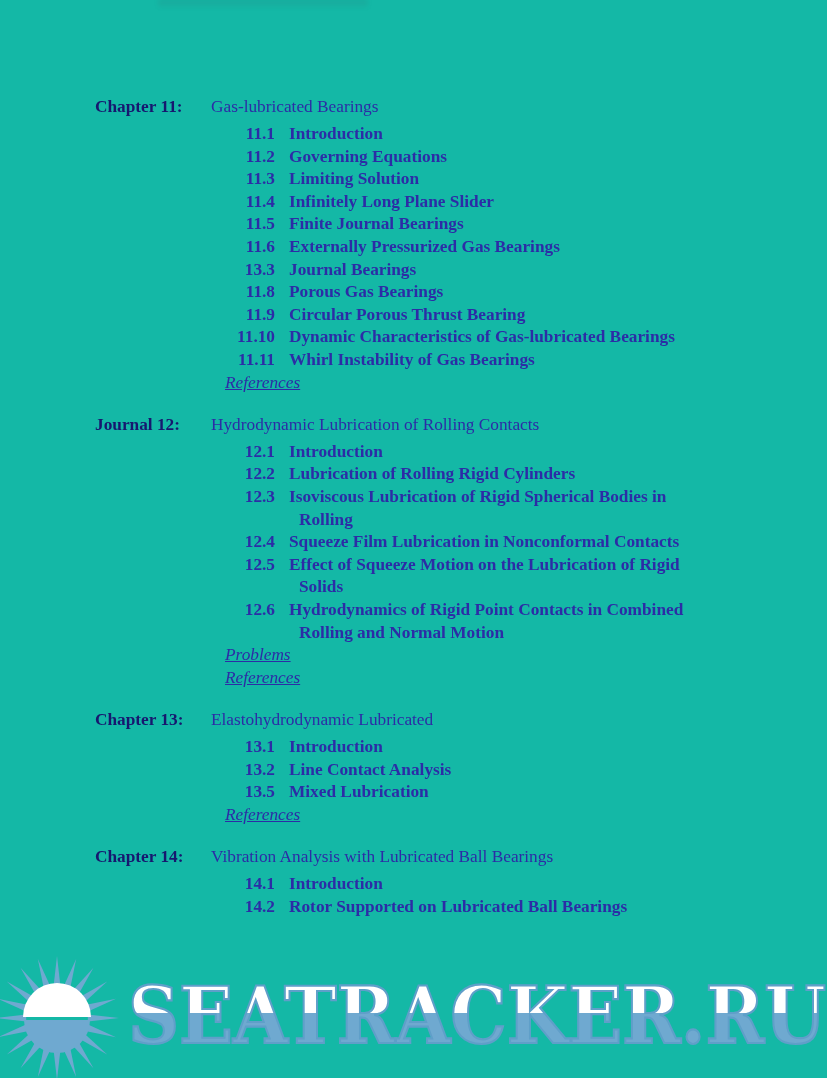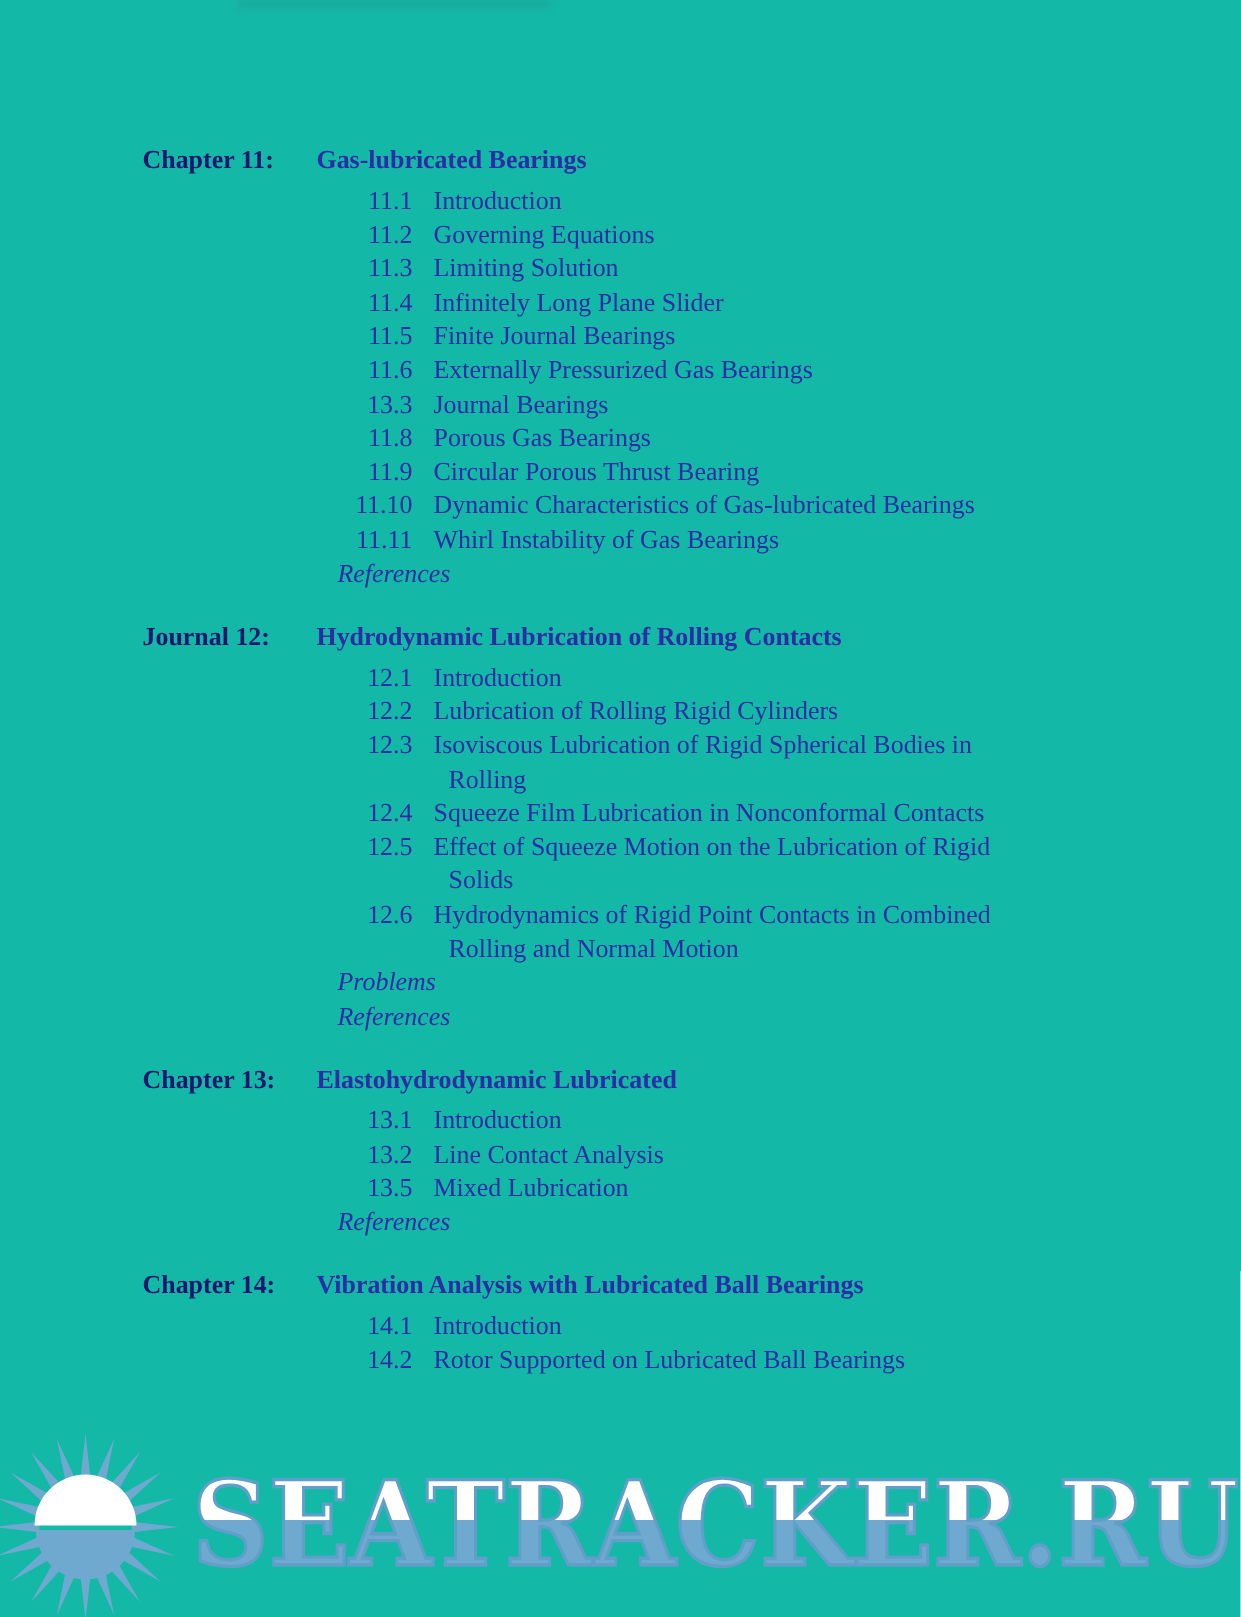--- a/index.html
+++ b/index.html
@@ -18,25 +18,25 @@
     background:linear-gradient(to bottom,rgba(70,70,85,0.14),rgba(255,255,255,0));
     filter:blur(2px);
   }
   .toc{
     position:absolute;left:95px;top:96px;width:655px;
     color:var(--body-blue);font-size:17.3px;line-height:22.6px;
   }
   .chapter{margin-bottom:19.5px;}
   .ch-head{display:flex;margin-bottom:4.5px;}
   .ch-label{font-weight:bold;color:var(--label-blue);width:116px;flex:none;}
-  .ch-title{flex:1;font-weight:bold;}
-  .sec-row{display:flex;padding-left:130px;}
+  .ch-title{flex:1;}
+  .sec-row{display:flex;padding-left:130px;font-weight:bold;}
   .sec-num{flex:none;width:50px;text-align:right;}
   .sec-title{margin-left:14px;white-space:pre-line;padding-left:10px;text-indent:-10px;}
-  .extra{font-style:italic;padding-left:130px;}
+  .extra{font-style:italic;padding-left:130px;text-decoration:underline;}
   .watermark{position:absolute;left:0;top:0;width:808px;height:1078px;pointer-events:none;}
   .sun-svg{position:absolute;left:-8px;top:953px;}
   .wm-text-svg{position:absolute;left:126px;top:983px;}
 </style>
 </head>
 <body>
 
 <div class="page">
 
   <div class="scan-shadow"></div>

